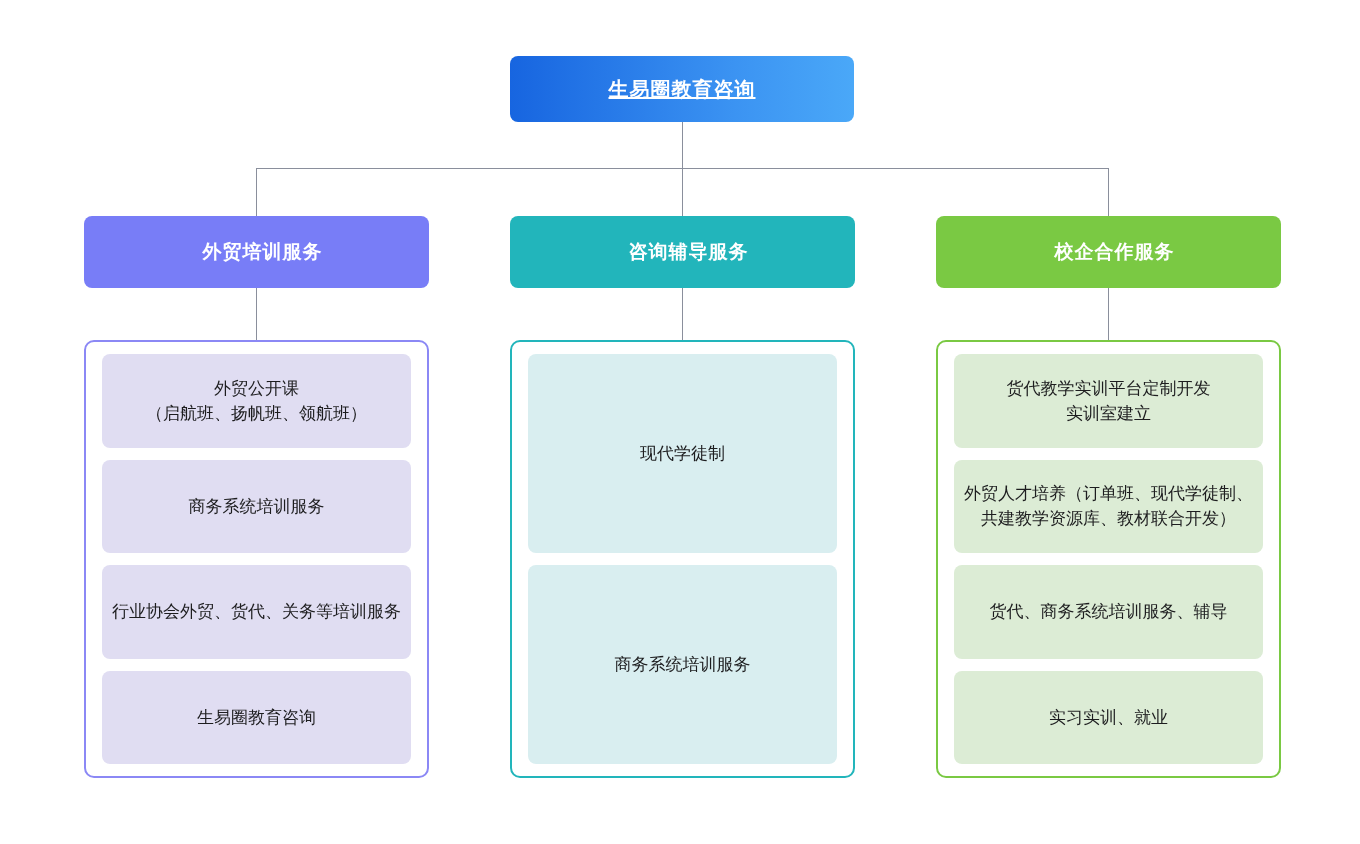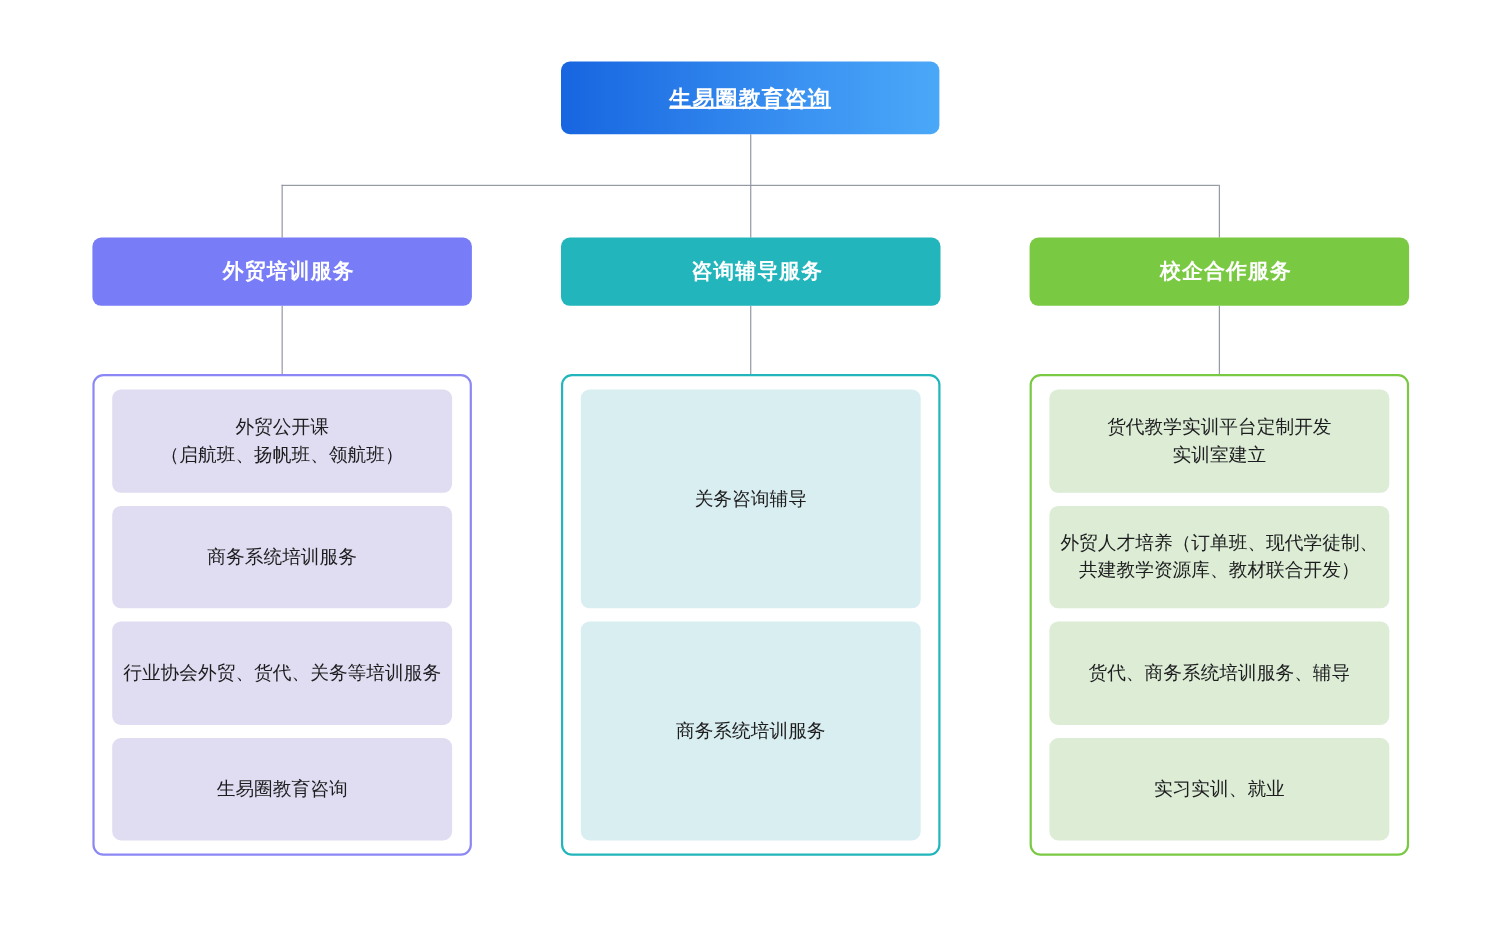--- a/index.html
+++ b/index.html
@@ -65,21 +65,21 @@
     position: absolute;
     top: 216px;
     width: 345px;
   }
   .col-1 { left: 84px; }
   .col-2 { left: 510px; }
   .col-3 { left: 936px; }
 
   .col-header {
     width: 345px;
-    height: 62px;
+    height: 72px;
     border-radius: 8px;
     display: flex;
     align-items: center;
     justify-content: center;
     box-sizing: border-box;
     padding-left: 12px;
   }
   .col-header .node-label {
     color: #ffffff;
     font-size: 19px;
@@ -171,21 +171,21 @@
       </div>
     </div>
   </div>
 
   <div class="column col-2">
     <div class="col-header">
       <span class="node-label">咨询辅导服务</span>
     </div>
     <div class="col-body">
       <div class="item">
-        <span class="item-label">关务咨询辅导</span>
+        <span class="item-label">现代学徒制</span>
       </div>
       <div class="item">
         <span class="item-label">商务系统培训服务</span>
       </div>
     </div>
   </div>
 
   <div class="column col-3">
     <div class="col-header">
       <span class="node-label">校企合作服务</span>

